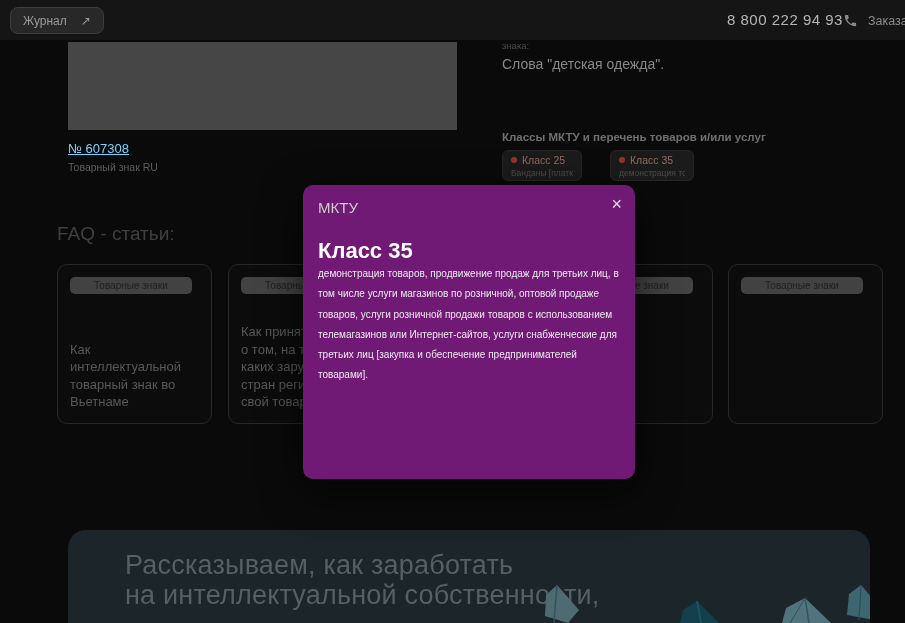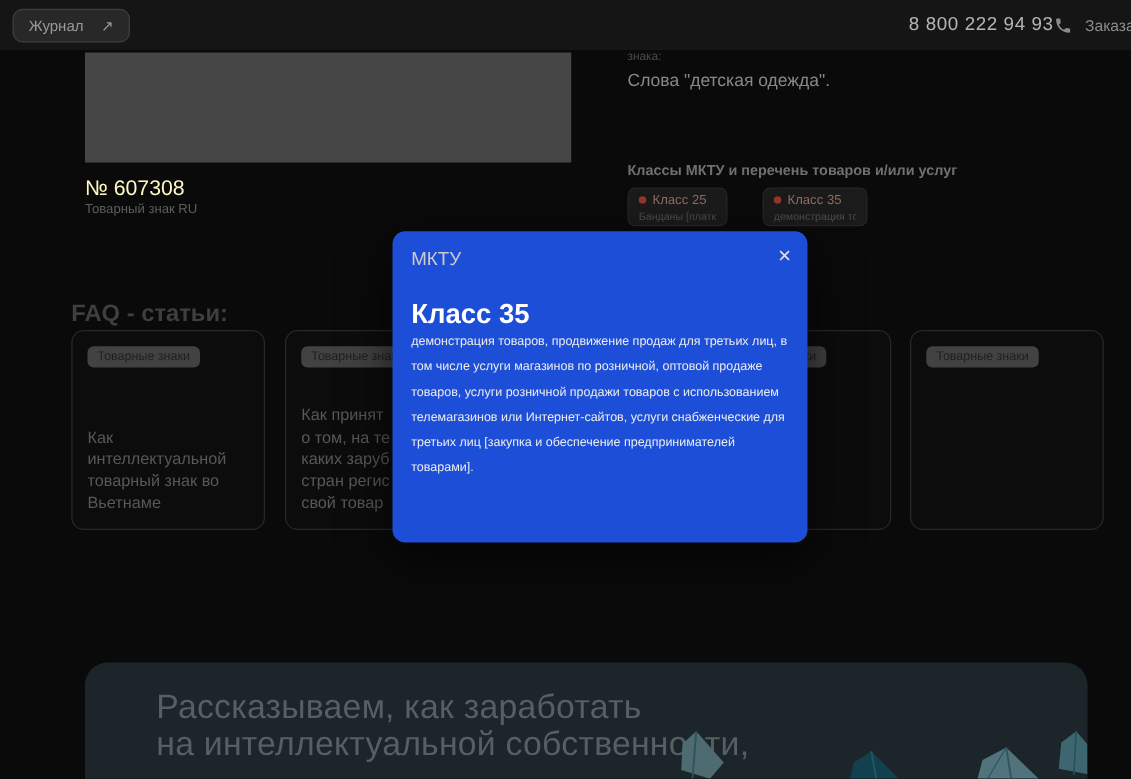--- a/index.html
+++ b/index.html
@@ -12,48 +12,48 @@
   .journal-btn { left:10px; top:7px; height:27px; padding:0 12px; display:flex; align-items:center;
     gap:14px; background:#282828; border:1px solid #3e3e3e; border-radius:8px; color:#9a9a9a;
     font-size:12px; cursor:pointer; }
   .journal-arrow { font-size:12px; color:#9a9a9a; }
   .phone-number { left:727px; top:11px; font-size:15px; color:#b5b5b5; letter-spacing:.5px; cursor:pointer; }
   .phone-icon { left:843px; top:13px; width:15px; height:15px; cursor:pointer; }
   .order-call { left:868px; top:14px; font-size:12.5px; color:#8a8a8a; white-space:nowrap; cursor:pointer; }
 
   
   .tm-image { left:68px; top:42px; width:389px; height:88px; background:#464646; }
-  .tm-number { left:68px; top:141px; font-size:17px; color:#fef9c3; }
+  .tm-number { left:68px; top:141px; font-size:13px; color:#7dd3fc;text-decoration:underline; }
   .tm-type { left:68px; top:161px; font-size:10.5px; color:#5e5e5e; }
   .tm-label-frag { left:502px; top:40px; font-size:9.5px; color:#4b4b4b; }
   .tm-unprotected { left:502px; top:56px; font-size:14px; color:#888888; }
   .classes-header { left:502px; top:131px; font-size:11.5px; font-weight:bold; color:#707070; }
   .chip { top:150px; height:31px; background:#1b1b1b; border:1px solid #262626; border-radius:6px;
     padding:3px 8px; cursor:pointer; overflow:hidden; }
   .chip1 { left:502px; width:80px; }
   .chip2 { left:610px; width:84px; }
   .chip-name-row { display:flex; align-items:center; gap:5px; }
   .chip-dot { width:6px; height:6px; border-radius:50%; background:#96342a; flex:0 0 auto; }
   .chip-name { font-size:10.5px; color:#8f6b63; white-space:nowrap; }
   .chip-preview { font-size:8.5px; color:#4d4d4d; white-space:nowrap; overflow:hidden; margin-top:2px; }
 
   
-  .faq-heading { left:57px; top:241px; font-size:19px; color:#3f3f3f;font-weight:bold; }
+  .faq-heading { left:57px; top:223px; font-size:19px; color:#3f3f3f; }
   .faq-card { top:264px; width:155px; height:160px; border:1px solid #282828; border-radius:10px;
     background:#0c0c0c; padding:12px; display:flex; flex-direction:column; cursor:pointer; }
   .card-1 { left:57px; } .card-2 { left:228px; } .card-3 { left:399px; }
   .card-4 { left:558px; } .card-5 { left:728px; }
   .card-tag { align-self:flex-start; background:#424242; color:#1f1f1f; font-size:10px;
-    padding:3px 8px; border-radius:5px; }
+    padding:3px 24px; border-radius:5px; }
   .card-tag:empty { display:none; }
   .card-title { margin-top:auto; font-size:13px; line-height:17.6px; color:#585858; white-space:pre-line; }
   .card-4 .card-title { margin-left:65px; }
 
   
-  .modal { left:314px; top:185px; width:332px; height:249px; background:#1d4ed8; border-radius:10px;
+  .modal { left:303px; top:185px; width:332px; height:294px; background:#701a75; border-radius:10px;
     z-index:10; box-shadow:0 12px 40px rgba(0,0,0,.65); padding:14px 16px 0 15px; }
   .modal-kicker { font-size:15px; color:#cccccc; }
   .modal-close { position:absolute; right:13px; top:10px; font-size:18px; color:#e0e0e0;
     background:none; border:none; cursor:pointer; line-height:1;
     font-family:"Liberation Sans","DejaVu Sans",sans-serif; }
   .modal-title { margin-top:22px; font-size:22px; font-weight:bold; color:#ffffff; }
   .modal-body { width:302px; font-size:10px; line-height:20.3px; color:#ececec; }
 
   
   .banner { left:68px; top:530px; width:802px; height:120px; background:#1c2529;

